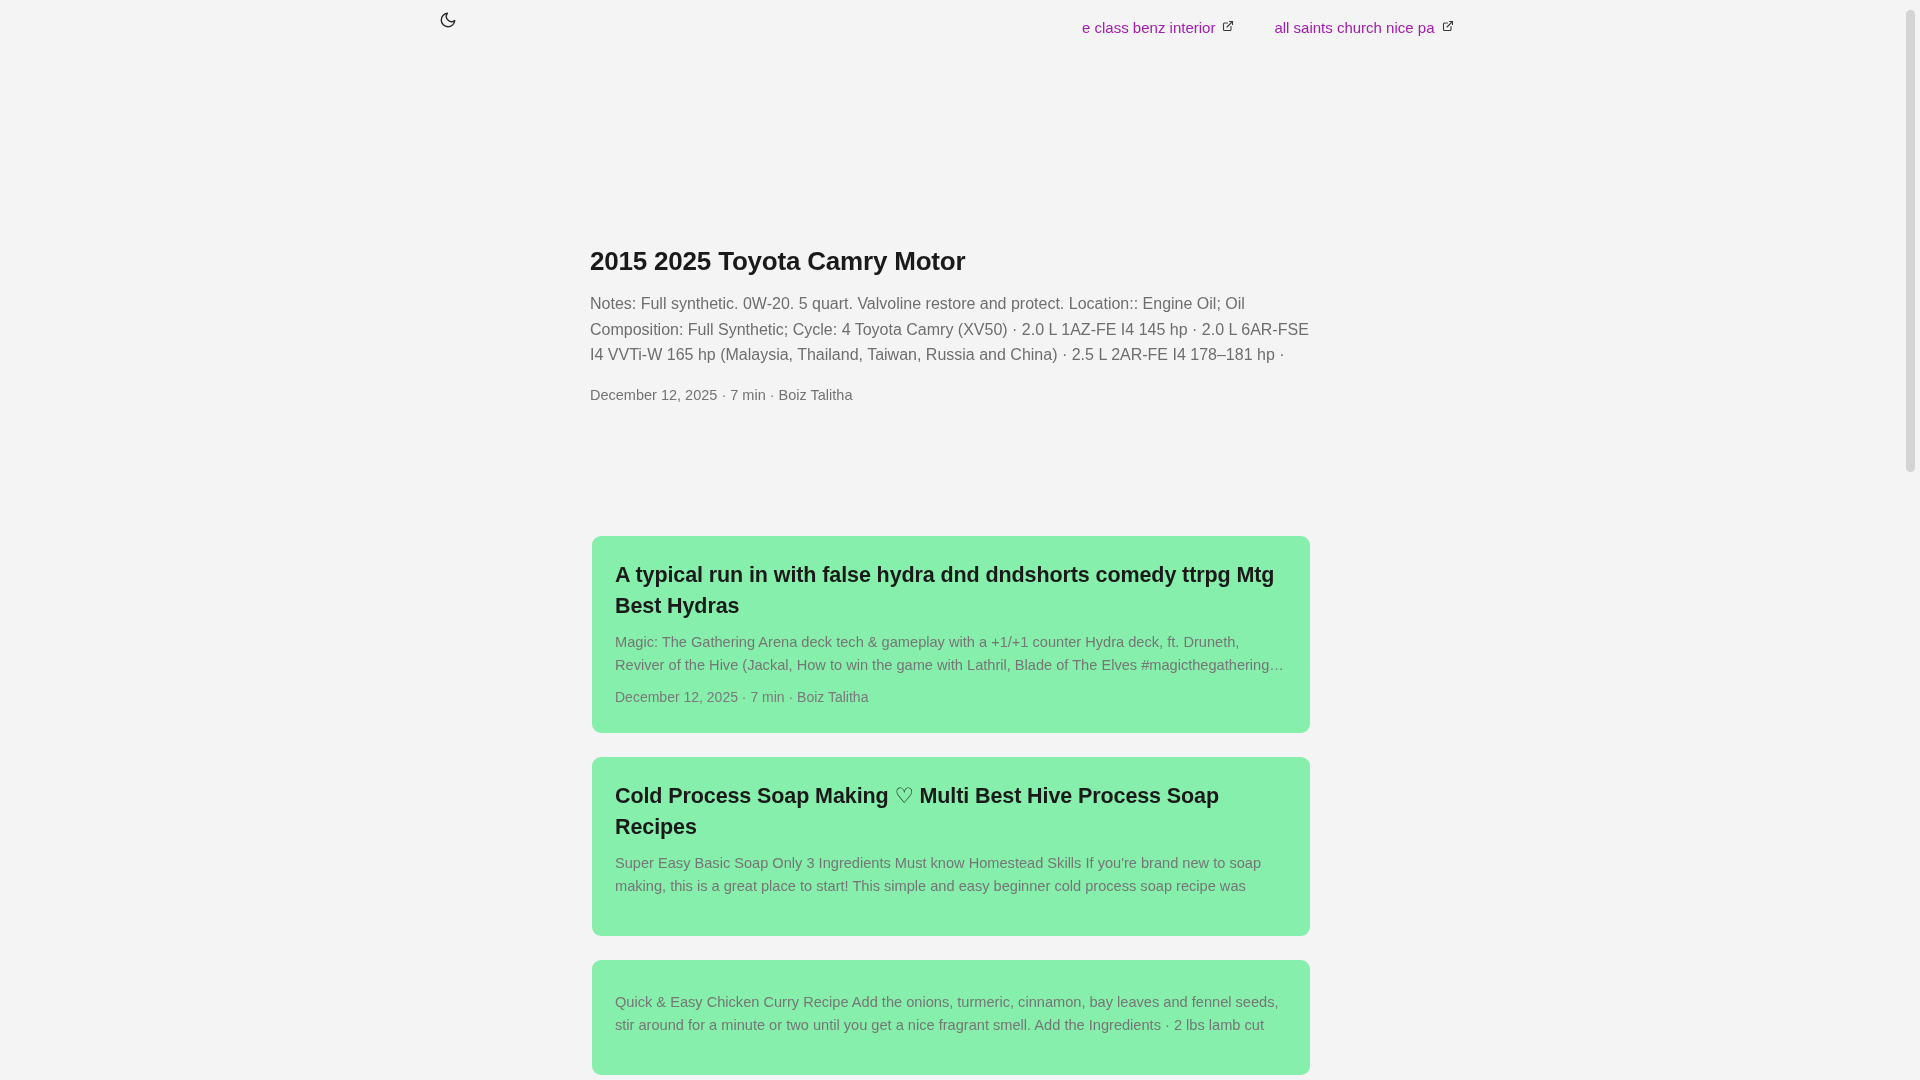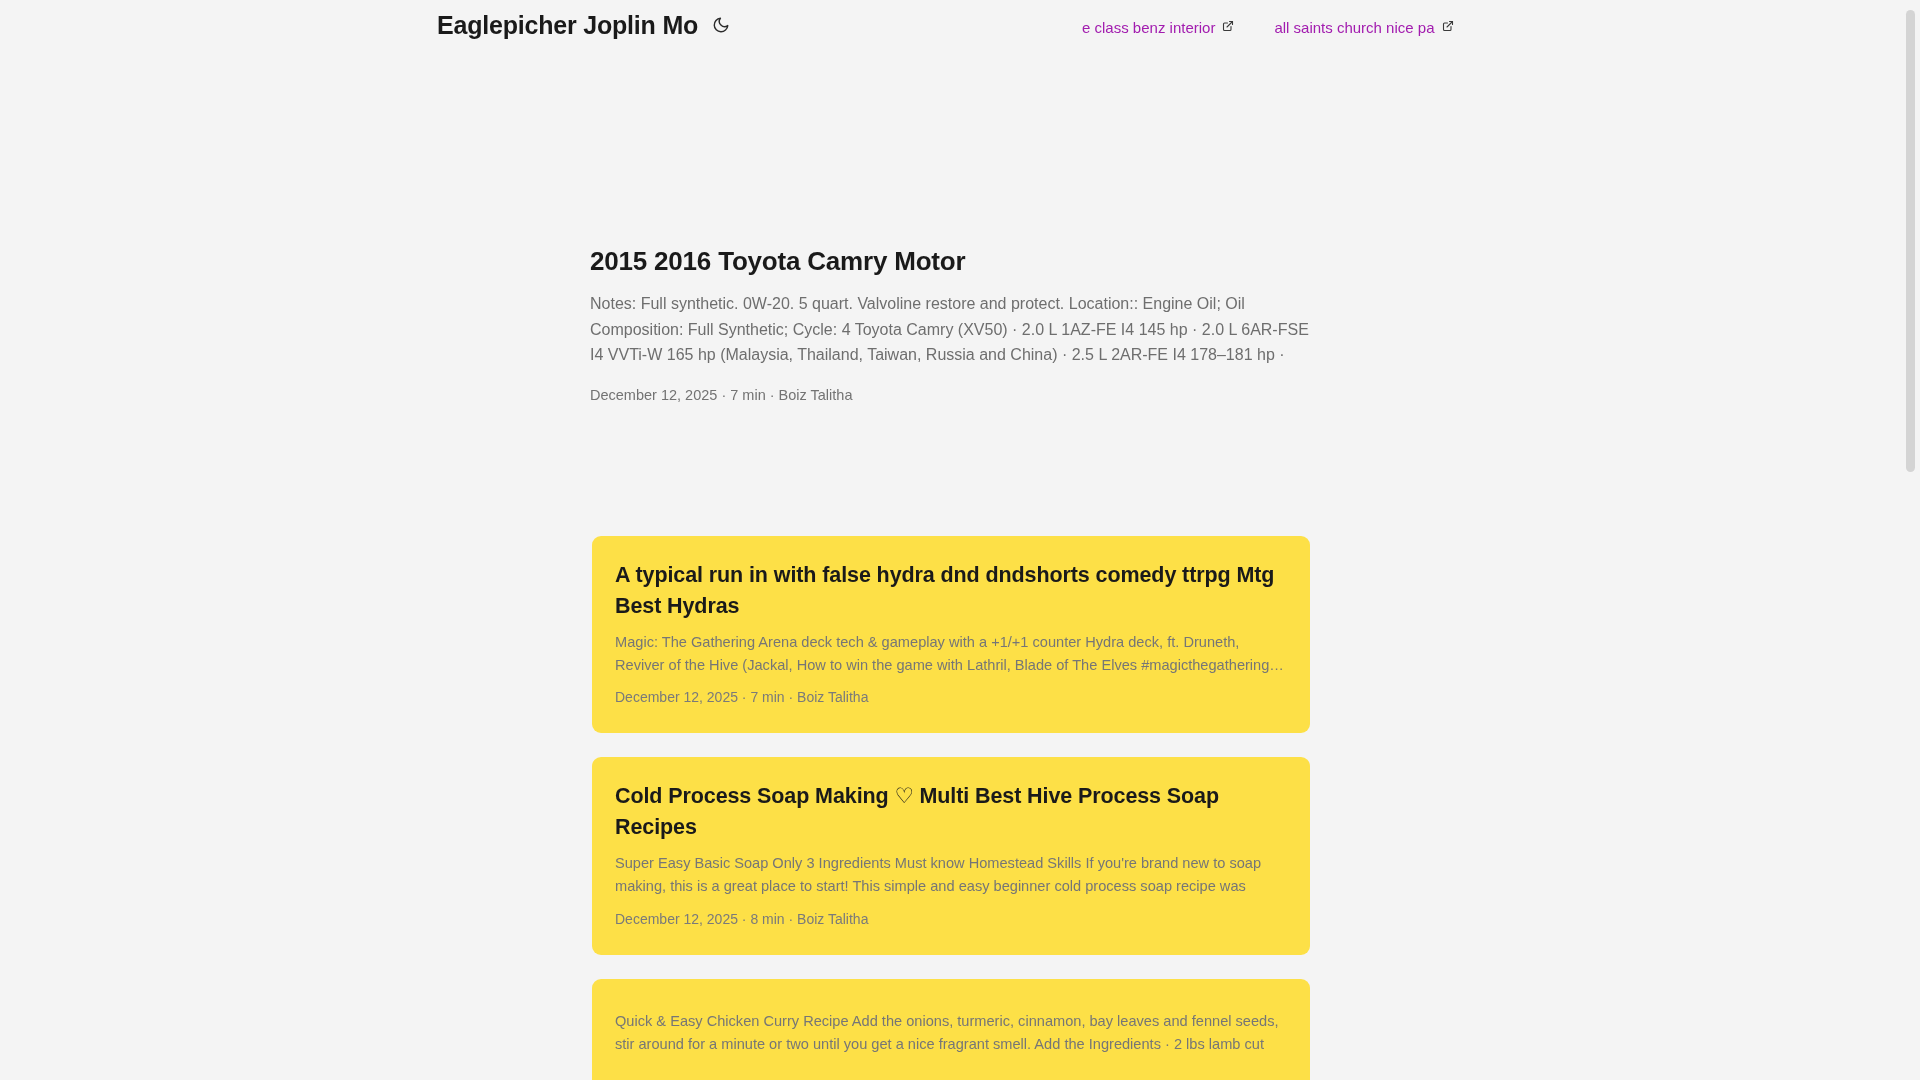--- a/index.html
+++ b/index.html
@@ -123,21 +123,21 @@
   .card-list {
     position: absolute;
     left: 592px;
     top: 476px;
     width: 718px;
     display: flex;
     flex-direction: column;
     gap: 24px;
   }
   .post-card {
-    background: #fde047;
+    background: #86efac;
     border-radius: 9px;
     padding: 24px 23px 26px 23px;
     cursor: pointer;
   }
   .card-title {
     font-size: 21.5px;
     font-weight: 700;
     line-height: 31px;
     letter-spacing: -0.1px;
     color: #1a1a1a;
@@ -175,21 +175,20 @@
     border-radius: 5px;
     background: #d4d4d4;
     cursor: pointer;
   }
 </style>
 </head>
 <body>
 
 <header class="site-header">
   <div class="brand">
-    <span class="brand-title">Eaglepicher Joplin Mo</span>
     <button class="moon-toggle" aria-label="Toggle dark mode">
       <svg width="18" height="18" viewBox="0 0 24 24" fill="none" stroke="currentColor" stroke-width="1.9" stroke-linecap="round" stroke-linejoin="round">
         <path d="M21 12.79A9 9 0 1 1 11.21 3 7 7 0 0 0 21 12.79z"></path>
       </svg>
     </button>
   </div>
 
   <nav class="header-nav">
     <a class="nav-link">
       <span>e class benz interior</span>
@@ -210,37 +209,36 @@
           <line x1="10" y1="14" x2="21" y2="3"></line>
         </svg>
       </span>
     </a>
   </nav>
 </header>
 
 <main class="content">
 
   <article class="feature-post">
-    <h1 class="feature-title">2015 2016 Toyota Camry Motor</h1>
+    <h1 class="feature-title">2015 2025 Toyota Camry Motor</h1>
     <p class="feature-summary">Notes: Full synthetic. 0W-20. 5 quart. Valvoline restore and protect. Location:: Engine Oil; Oil Composition: Full Synthetic; Cycle: 4 Toyota Camry (XV50) · 2.0 L 1AZ-FE I4 145 hp · 2.0 L 6AR-FSE I4 VVTi-W 165 hp (Malaysia, Thailand, Taiwan, Russia and China) · 2.5 L 2AR-FE I4 178–181 hp · 2…</p>
     <div class="post-meta">December 12, 2025 · 7 min · Boiz Talitha</div>
   </article>
 
   <section class="card-list">
 
     <article class="post-card">
       <h2 class="card-title">A typical run in with false hydra dnd dndshorts comedy ttrpg Mtg Best Hydras</h2>
       <p class="card-summary">Magic: The Gathering Arena deck tech &amp; gameplay with a +1/+1 counter Hydra deck, ft. Druneth, Reviver of the Hive (Jackal, How to win the game with Lathril, Blade of The Elves #magicthegathering…</p>
       <div class="card-meta">December 12, 2025 · 7 min · Boiz Talitha</div>
     </article>
 
     <article class="post-card">
       <h2 class="card-title">Cold Process Soap Making ♡ Multi Best Hive Process Soap Recipes</h2>
       <p class="card-summary">Super Easy Basic Soap Only 3 Ingredients Must know Homestead Skills If you're brand new to soap making, this is a great place to start! This simple and easy beginner cold process soap recipe was Testi…</p>
-      <div class="card-meta">December 12, 2025 · 8 min · Boiz Talitha</div>
     </article>
 
     <article class="post-card">
       <p class="card-summary">Quick &amp; Easy Chicken Curry Recipe Add the onions, turmeric, cinnamon, bay leaves and fennel seeds, stir around for a minute or two until you get a nice fragrant smell. Add the Ingredients · 2 lbs lamb cut into…</p>
 
     </article>
 
   </section>
 </main>
 

